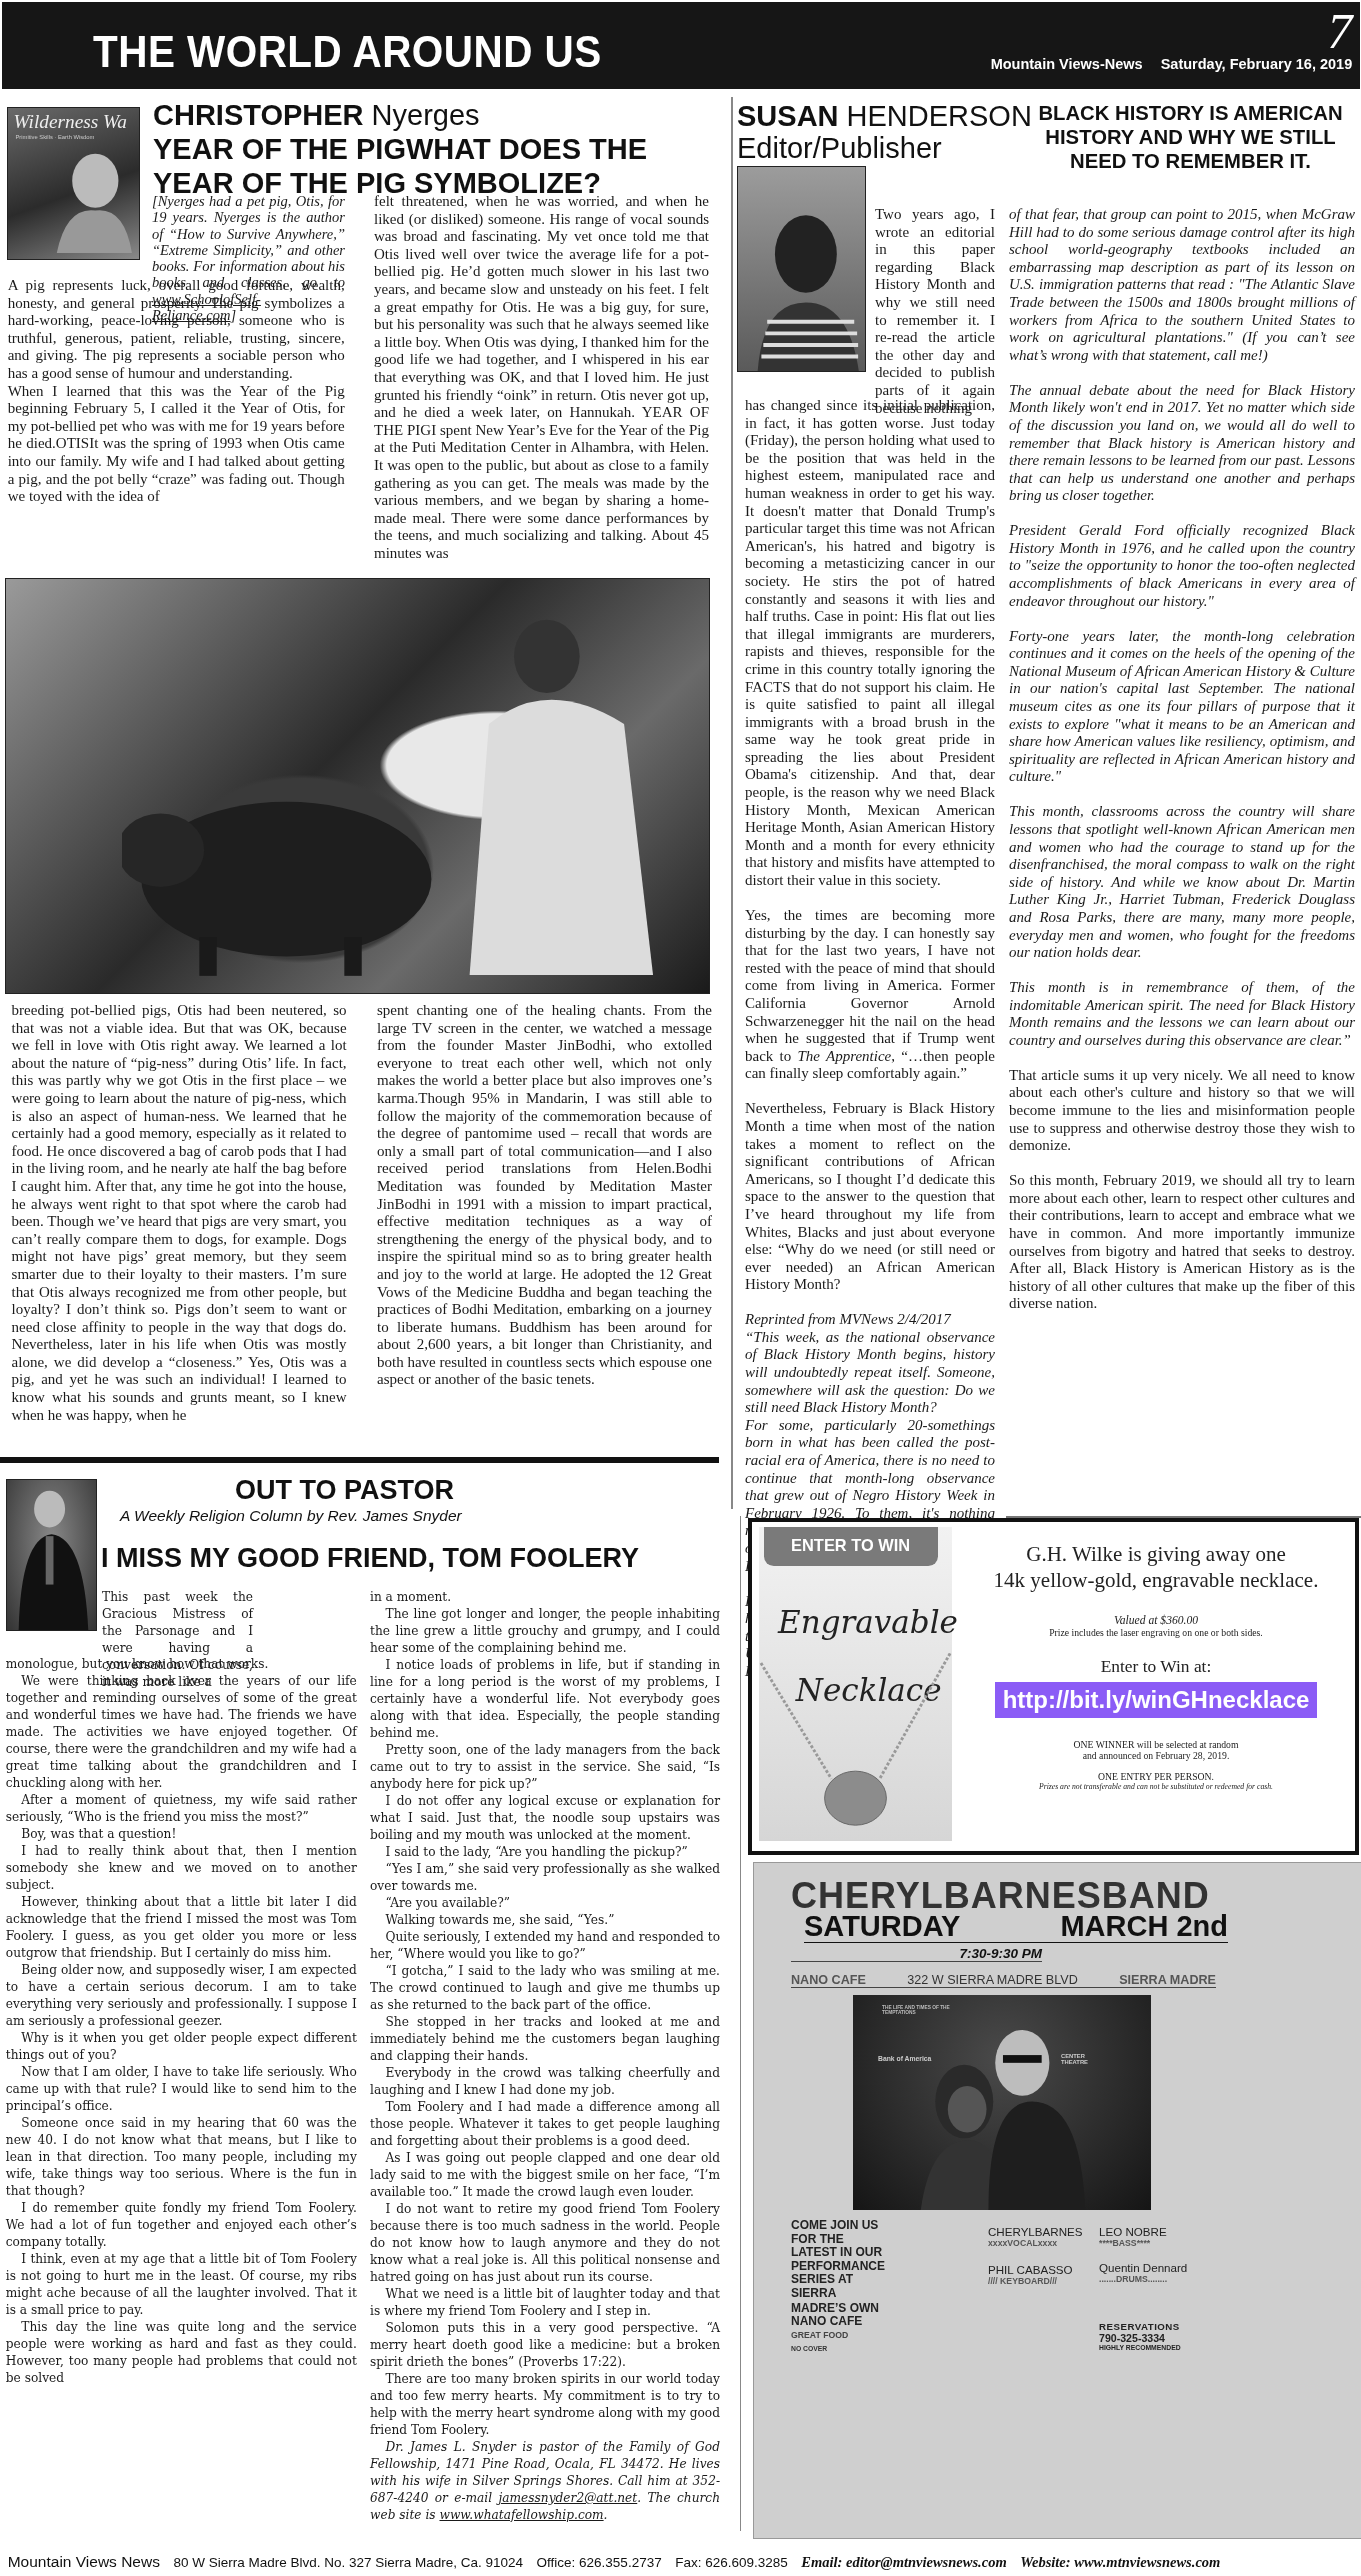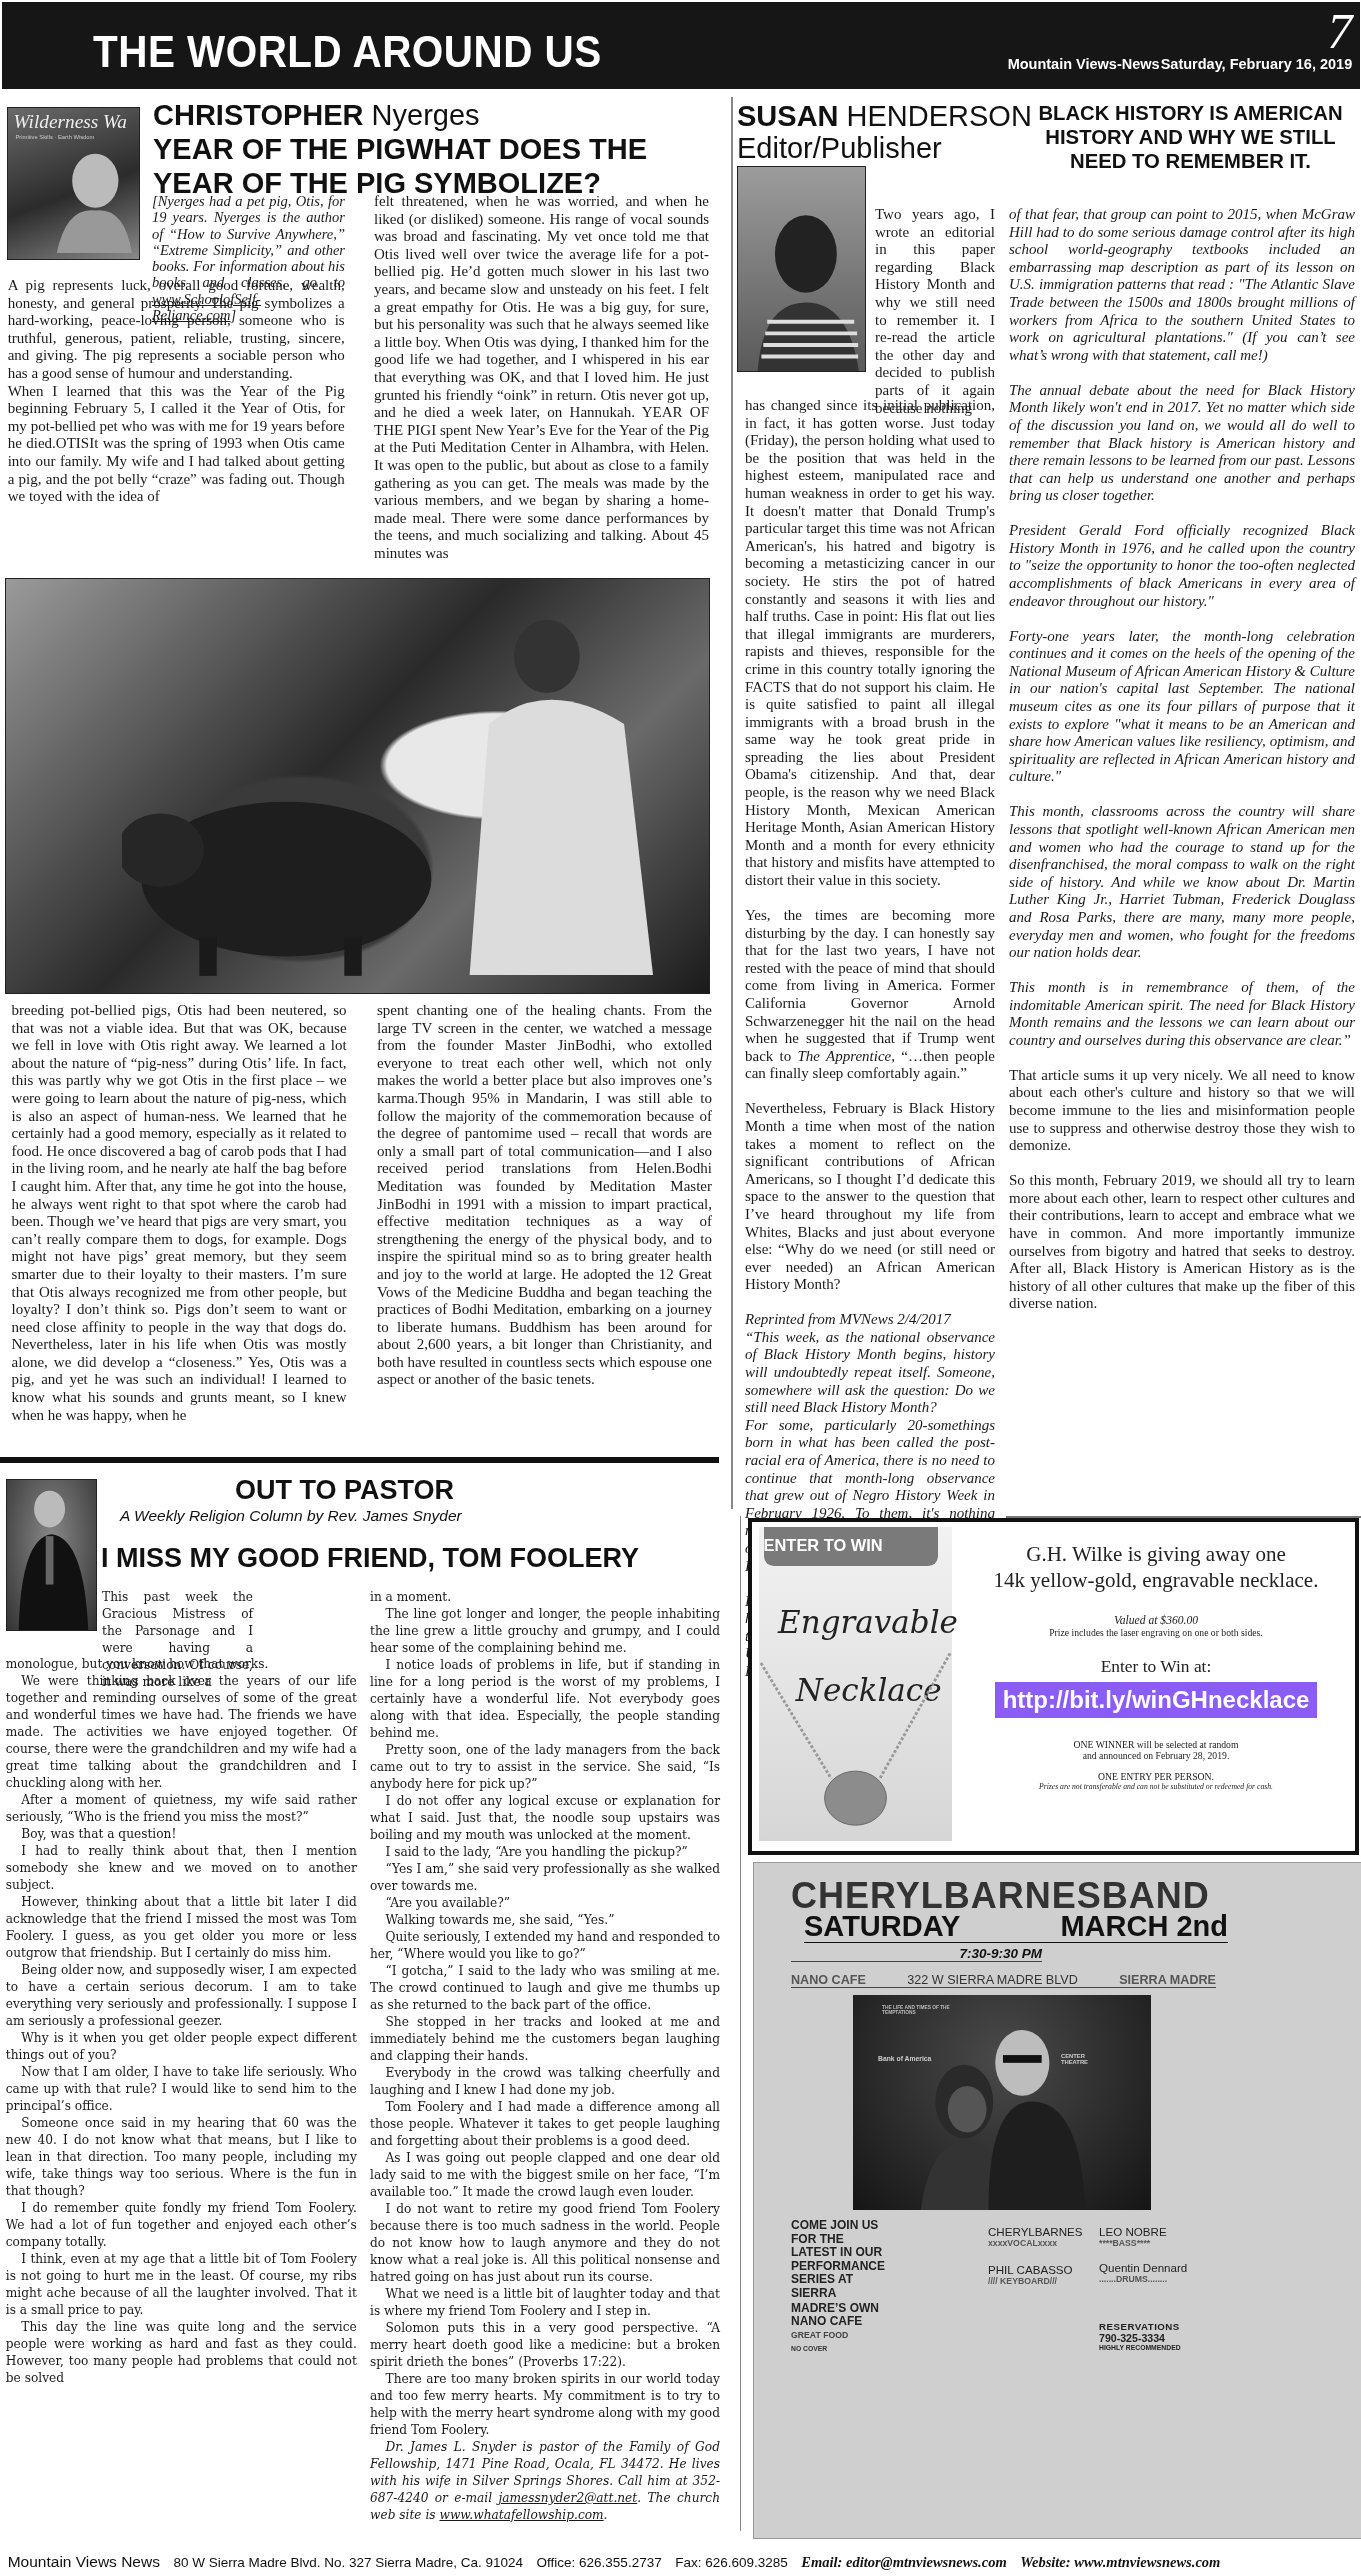--- a/index.html
+++ b/index.html
@@ -3,21 +3,21 @@
 <meta charset="utf-8">
 <style>
 *{box-sizing:border-box;margin:0;padding:0}
 html,body{width:1361px;height:2576px;background:#fff;overflow:hidden}
 body{position:relative;font-family:"Liberation Serif","DejaVu Serif",serif;color:#1a1a1a}
 .abs{position:absolute}
 .masthead{left:1.9px;top:1.9px;width:1358px;height:87px;background:#161616;color:#fff}
 .masthead .title{position:absolute;left:91px;top:25px;font-family:"Liberation Sans","DejaVu Sans",sans-serif;font-weight:700;font-size:44px;letter-spacing:0.5px;transform:scaleX(0.92);transform-origin:left}
 .masthead .pnum{position:absolute;right:7.7px;top:0;font-family:"Liberation Serif",serif;font-size:50px;font-style:italic}
 .masthead .meta{position:absolute;right:7.7px;top:54px;font-family:"Liberation Sans",sans-serif;font-weight:700;font-size:14.5px}
-.masthead .meta span{margin-left:1px}
+.masthead .meta span{margin-left:18px}
 .photo{background:#555;border:1px solid #222;overflow:hidden}
 .byline{font-family:"Liberation Sans","DejaVu Sans",sans-serif;color:#111}
 .byline b{font-weight:800}
 .headline{font-family:"Liberation Sans","DejaVu Sans",sans-serif;font-weight:800;color:#111;line-height:1.15}
 .body{font-size:15px;line-height:17.6px;text-align:justify;hyphens:auto}
 .body p{text-indent:0}
 .body p+p{margin-top:0}
 .ital{font-style:italic}
 .gap{margin-top:17.4px!important}
 .ind{text-indent:13.5px}
@@ -162,21 +162,21 @@
   <p>As I was going out people clapped and one dear old lady said to me with the biggest smile on her face, “I’m available too.” It made the crowd laugh even louder.</p>
   <p>I do not want to retire my good friend Tom Foolery because there is too much sadness in the world. People do not know how to laugh anymore and they do not know what a real joke is. All this political nonsense and hatred going on has just about run its course.</p>
   <p>What we need is a little bit of laughter today and that is where my friend Tom Foolery and I step in.</p>
   <p>Solomon puts this in a very good perspective. “A merry heart doeth good like a medicine: but a broken spirit drieth the bones” (Proverbs 17:22).</p>
   <p>There are too many broken spirits in our world today and too few merry hearts. My commitment is to try to help with the merry heart syndrome along with my good friend Tom Foolery.</p>
   <p class="ital"><span>Dr. James L. Snyder is pastor of the Family of God Fellowship, 1471 Pine Road, Ocala, FL 34472. He lives with his wife in Silver Springs Shores. Call him at 352-687-4240 or e-mail </span><u>jamessnyder2@att.net</u><span>. The church web site is </span><u>www.whatafellowship.com</u><span>.</span></p>
 </div>
 
 <div class="abs ad1" style="left:748px;top:1518px;width:611px;height:337px">
   <div style="position:absolute;left:6.8px;top:4.8px;width:193px;height:314px;background:linear-gradient(180deg,#f2f2f2,#d6d6d6)">
-    <div style="position:absolute;left:4.8px;top:0;width:174px;height:39px;background:#7a7a7a;color:#fff;font-family:'Liberation Sans',sans-serif;font-weight:700;font-size:16.4px;text-align:left;line-height:37px;border-radius:0 0 9.7px 9.7px"><span>ENTER TO WIN</span></div>
+    <div style="position:absolute;left:4.8px;top:0;width:174px;height:39px;background:#7a7a7a;color:#fff;font-family:'Liberation Sans',sans-serif;font-weight:700;font-size:16.4px;text-align:center;line-height:37px;border-radius:0 0 9.7px 9.7px"><span>ENTER TO WIN</span></div>
     <div style="position:absolute;left:19.3px;top:77px;font-family:'DejaVu Serif',serif;font-style:italic;font-size:31px;color:#222">Engravable</div>
     <div style="position:absolute;left:37px;top:145px;font-family:'DejaVu Serif',serif;font-style:italic;font-size:31px;color:#222">Necklace</div>
     <svg style="position:absolute;left:0;top:126px" width="193" height="189" viewBox="0 0 200 195">
         <path d="M2 10 L75 130 M198 0 L125 130" stroke="#999" stroke-width="3" stroke-dasharray="3 2"></path>
         <ellipse cx="100" cy="150" rx="32" ry="28" fill="#8c8c8c" stroke="#666"></ellipse>
       </svg>
   </div>
   <div style="position:absolute;left:208px;top:19.3px;width:392px;text-align:center;color:#222">
     <div style="font-size:21px;line-height:26px">G.H. Wilke is giving away one</div>
     <div style="font-size:21px;line-height:26px">14k yellow-gold, engravable necklace.</div>

